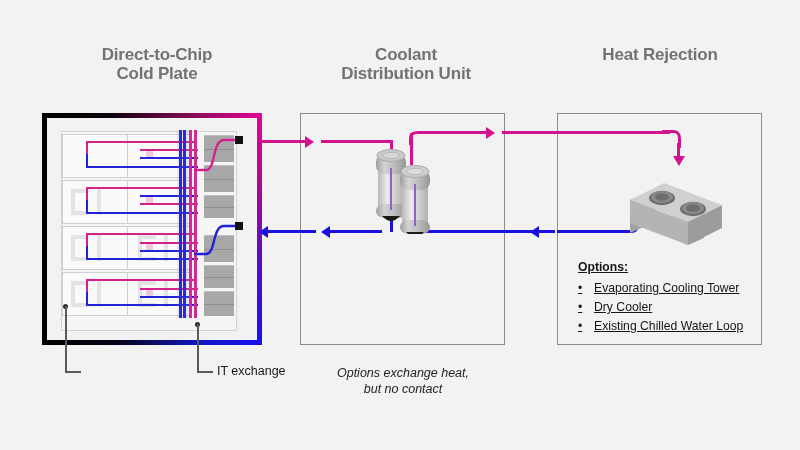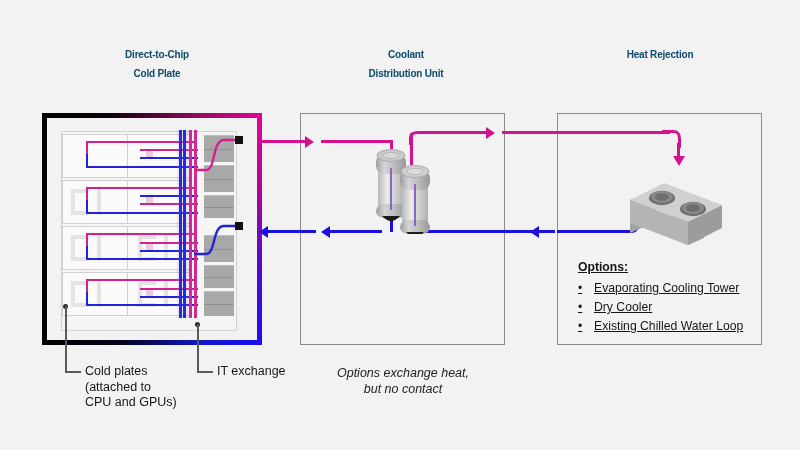--- a/index.html
+++ b/index.html
@@ -12,24 +12,24 @@
     position:relative;
   }
   .stage{position:absolute;left:0;top:0;width:800px;height:450px;}
   .abs{position:absolute;}
 
   
   .colhead{
     position:absolute;
     text-align:center;
     font-weight:bold;
-    font-size:10px;
+    font-size:17px;
     line-height:19px;
     letter-spacing:-0.2px;
-    color:#0c4a6e;
+    color:#737373;
   }
 
   
   .panel{
     position:absolute;
     border:1px solid #8a8a8a;
     background:transparent;
     box-sizing:border-box;
   }
 
@@ -361,25 +361,20 @@
     </div>
     <div class="optrow">
       <span class="bullet">•</span>
       <span>Existing Chilled Water Loop</span>
     </div>
   </div>
 
   <div class="dot" style="left:63px;top:304px;"></div>
   <div class="leader" style="left:65px;top:306px;width:1.6px;height:66px;"></div>
   <div class="leader" style="left:65px;top:371px;width:16px;height:1.6px;"></div>
-  <div class="callout" style="left:85px;top:364px;width:120px;">
-    <div>Cold plates</div>
-    <div>(attached to</div>
-    <div>CPU and GPUs)</div>
-  </div>
 
   <div class="dot" style="left:195px;top:322px;"></div>
   <div class="leader" style="left:197px;top:324px;width:1.6px;height:48px;"></div>
   <div class="leader" style="left:197px;top:371px;width:16px;height:1.6px;"></div>
   <div class="callout" style="left:217px;top:364px;width:110px;">
     <div>IT exchange</div>
   </div>
 
 </div>
 

